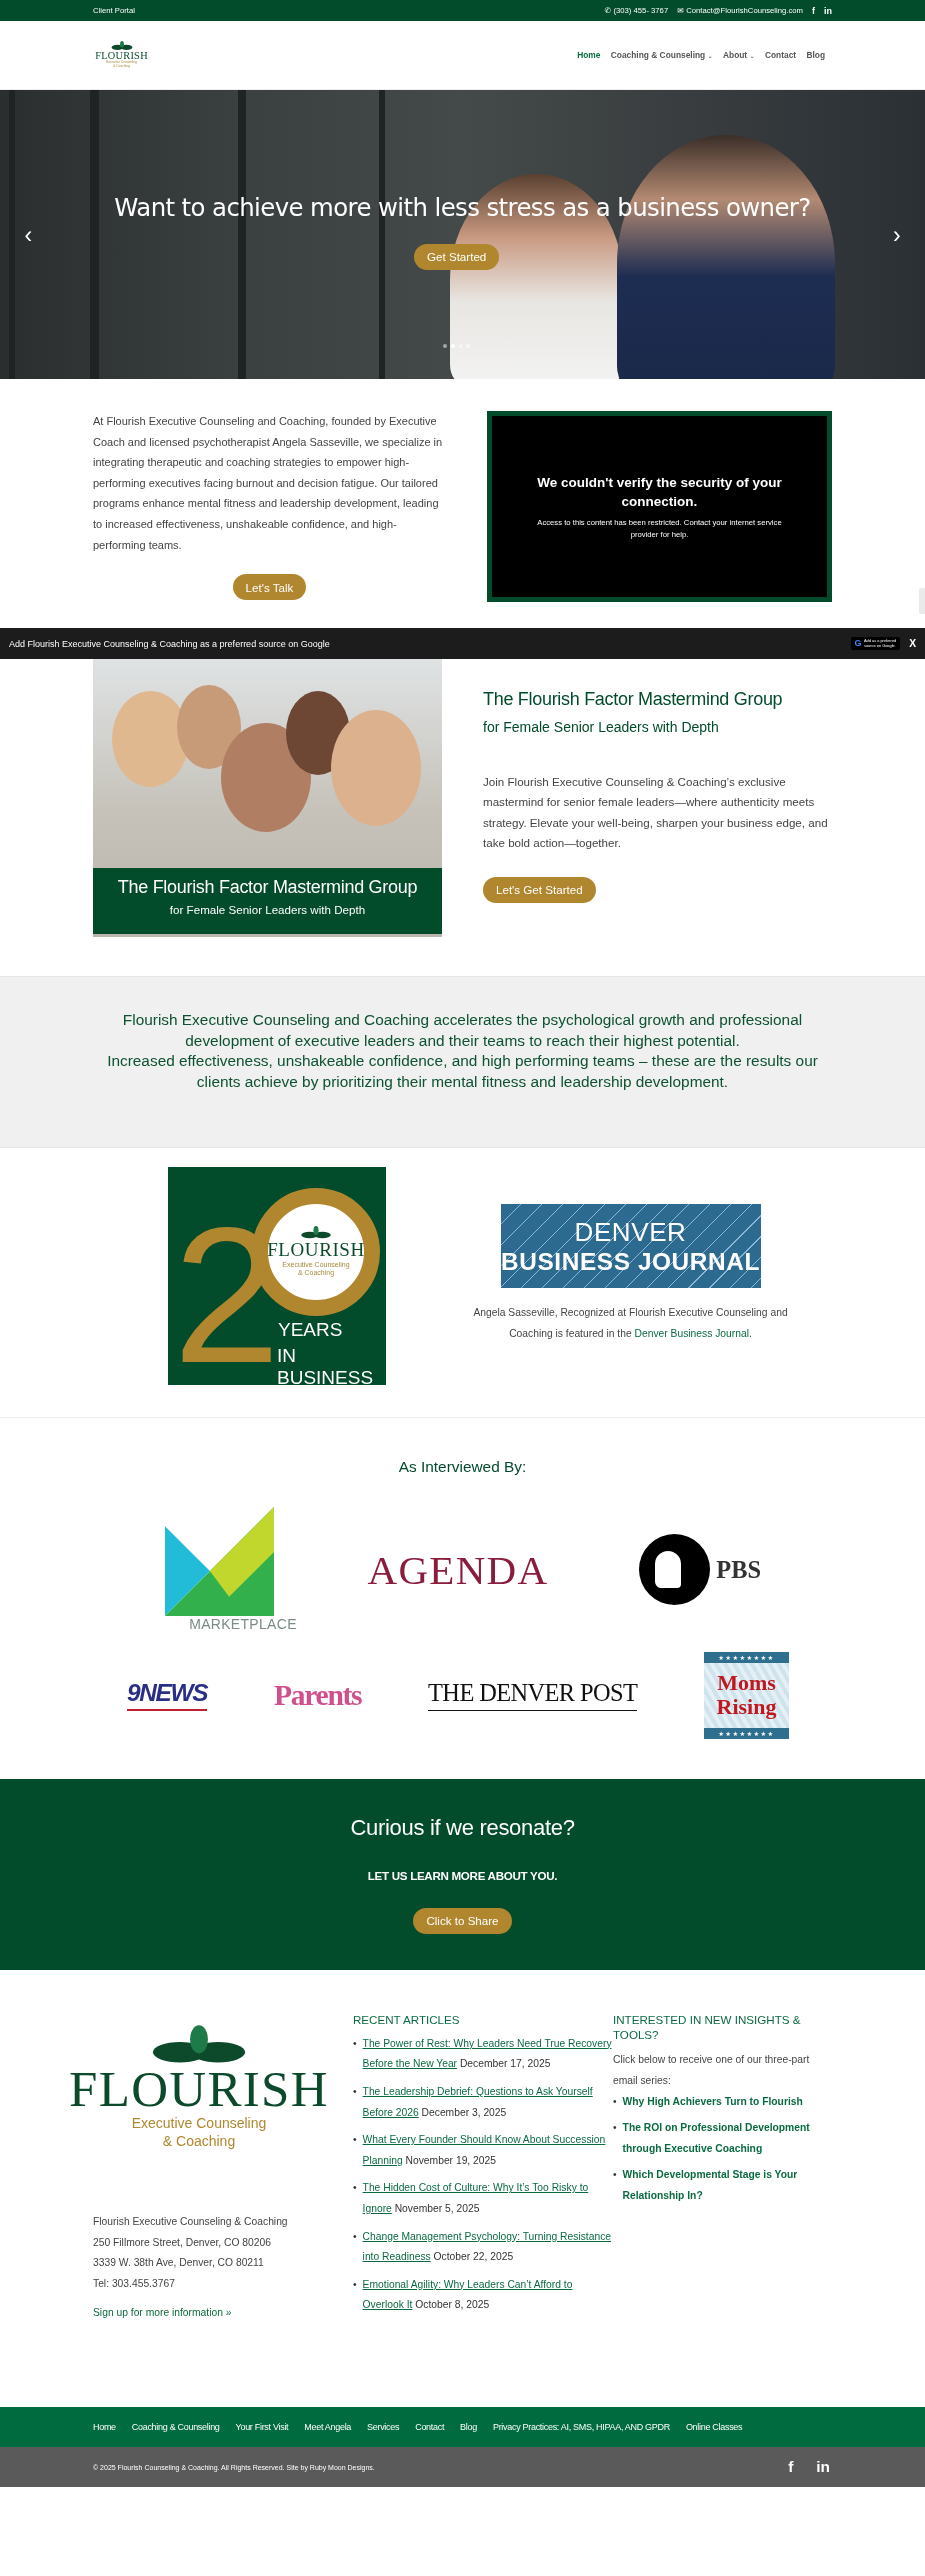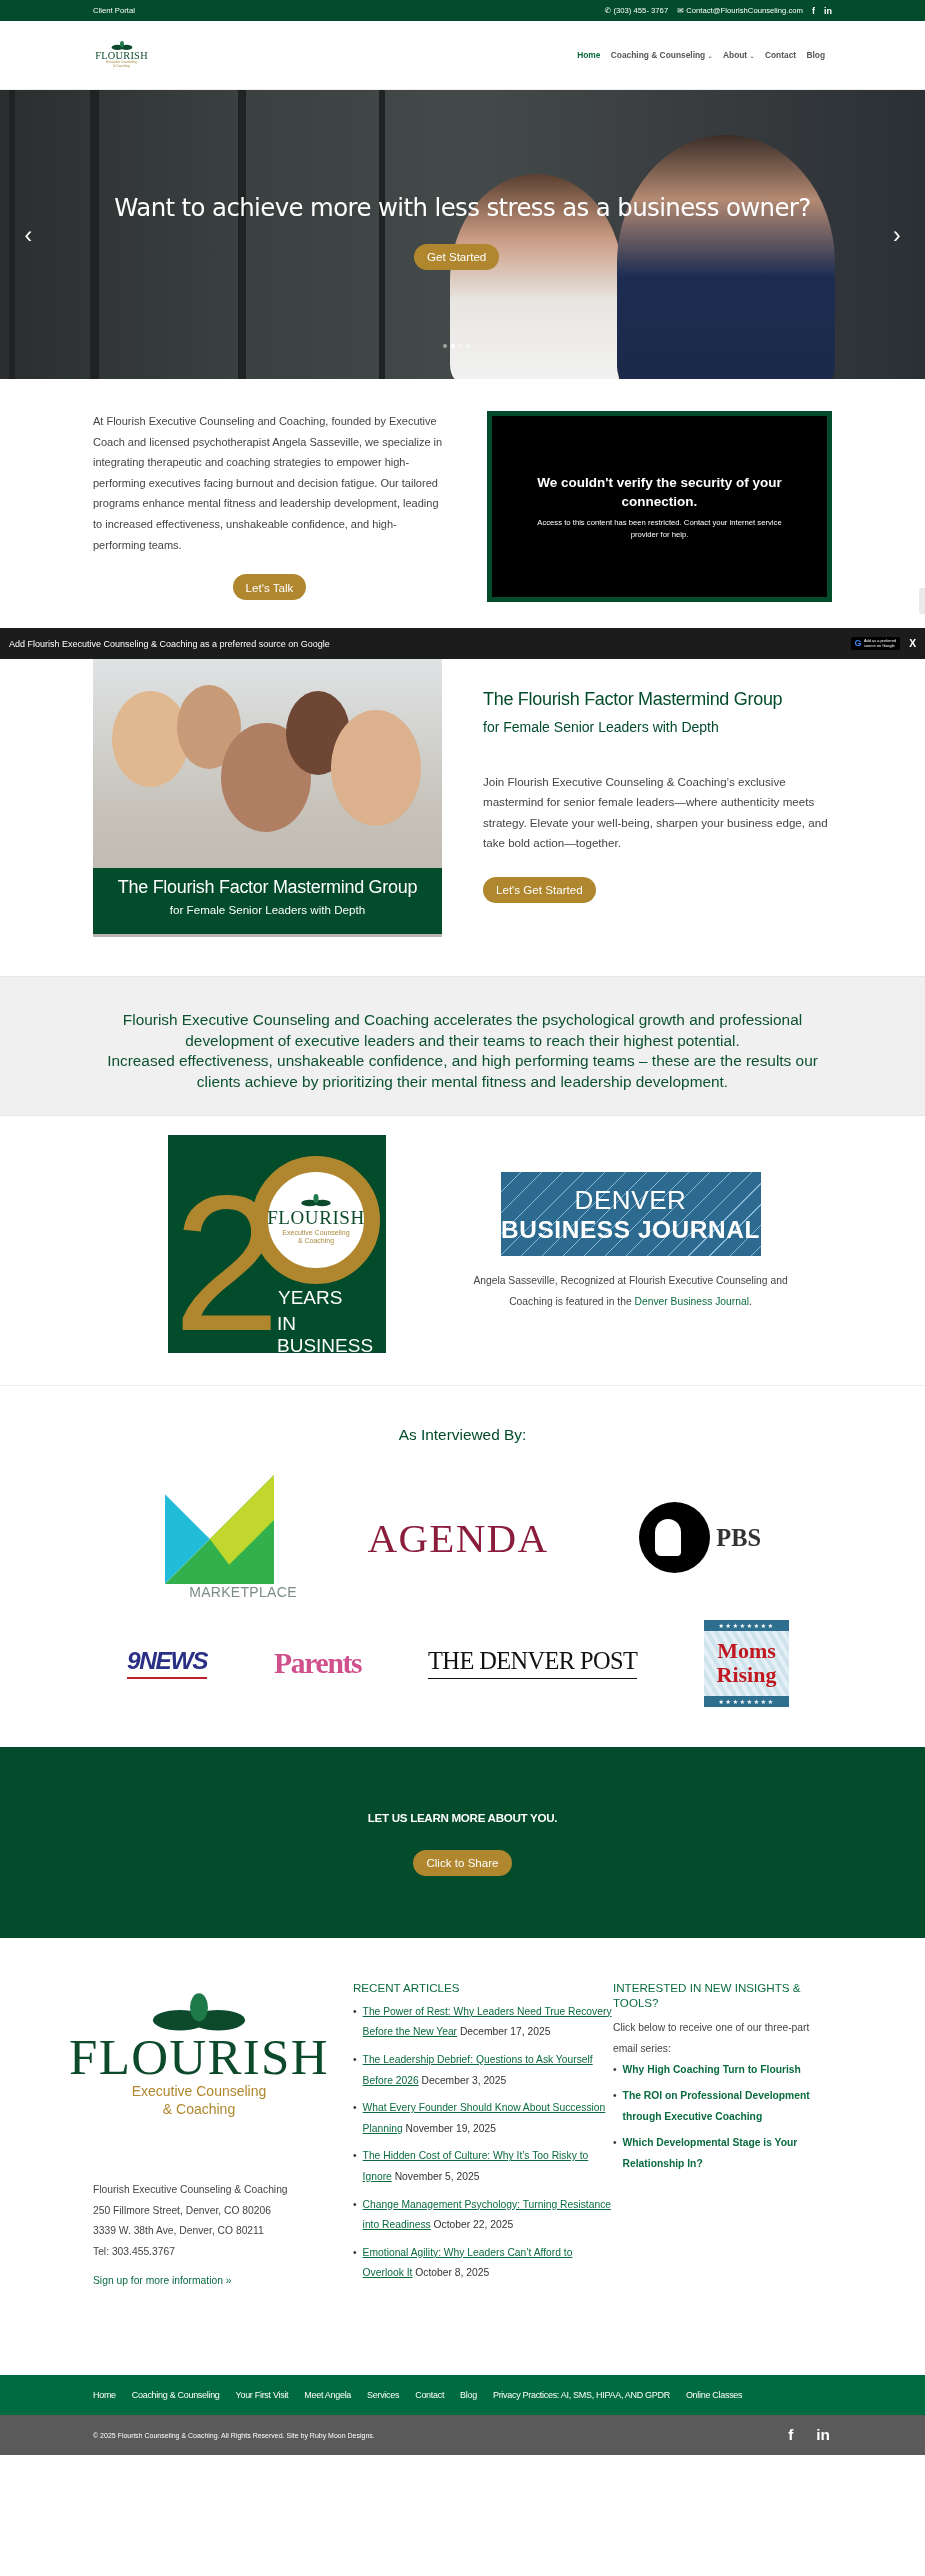--- a/index.html
+++ b/index.html
@@ -59,21 +59,21 @@
   .mm .caption { position: absolute; left: 0; right: 0; top: 209px; height: 66px; background: #024b2b; color: #fff; text-align: center; padding-top: 9px; }
   .mm .caption .t1 { font-size: 18px; letter-spacing: -0.3px; }
   .mm .caption .t2 { font-size: 11.6px; margin-top: 5.1px; }
   .mm .content { width: 347px; padding-top: 29.6px; }
   .mm h2 { color: #024b2b; font-size: 18px; font-weight: normal; letter-spacing: -0.3px; }
   .mm h4 { color: #024b2b; font-size: 14px; font-weight: normal; margin-top: 9px; }
   .mm p { font-size: 11.6px; line-height: 20.6px; color: #444; margin-top: 37px; }
   .mm .content .btn-gold { margin-top: 23px; }
 
   
-  .mission { background: #f0f0f0; border-top: 0.6px solid #e6e6e6; border-bottom: 0.6px solid #e6e6e6; height: 140px; padding: 33px 103px; text-align: center; color: #0d5230; font-size: 15.4px; line-height: 20.6px; }
+  .mission { background: #f0f0f0; border-top: 0.6px solid #e6e6e6; border-bottom: 0.6px solid #e6e6e6; height: 172px; padding: 33px 103px; text-align: center; color: #0d5230; font-size: 15.4px; line-height: 20.6px; }
   .mission p + p { }
 
   
   .recog { display: flex; padding: 19px 0 32px; border-bottom: 0.6px solid #eee; }
   .badge20 { margin-left: 168px; width: 218px; height: 218px; background: #024b2b; position: relative; overflow: hidden; }
   .badge20 .two { position: absolute; left: 5.1px; top: 45px; font-size: 193px; color: #b0872f; font-family: "Liberation Sans", sans-serif; line-height: 167px; }
   .badge20 .ring { position: absolute; left: 84px; top: 20.6px; width: 128px; height: 128px; border-radius: 50%; border: 16.7px solid #b0872f; background: #fff; display: flex; flex-direction: column; align-items: center; justify-content: center; }
   .badge20 .ring .fl { font-family: "Liberation Serif", serif; color: #0d4a2c; font-size: 19px; letter-spacing: 0.6px; }
   .badge20 .ring .sub { color: #a88a3c; font-size: 7px; text-align: center; line-height: 8.4px; }
   .badge20 .yrs { position: absolute; left: 110px; top: 152px; color: #fff; font-size: 19px; font-family: "Liberation Sans Narrow", "Liberation Sans", sans-serif; }
@@ -296,20 +296,21 @@
     <div class="moms">
       <span class="band" style="top:0;">★★★★★★★★</span>
       <span class="t">Moms</span>
       <span class="t">Rising</span>
       <span class="band" style="bottom:0;">★★★★★★★★</span>
     </div>
   </div>
 </section>
 
 <section class="cta-sec">
+  <h2>Curious if we resonate?</h2>
   <h5>LET US LEARN MORE ABOUT YOU.</h5>
   <a class="btn-gold">Click to Share</a>
 </section>
 
 <section class="widgets">
   <div class="w1">
     <div class="biglogo">
       <svg class="leaves" viewBox="0 0 150 60">
           <ellipse cx="45" cy="42" rx="42" ry="16" fill="#0d4a2c"></ellipse>
           <ellipse cx="105" cy="42" rx="42" ry="16" fill="#0d4a2c"></ellipse>
@@ -335,21 +336,21 @@
       <li><a class="lnk">What Every Founder Should Know About Succession Planning</a> <span>November 19, 2025</span></li>
       <li><a class="lnk">The Hidden Cost of Culture: Why It’s Too Risky to Ignore</a> <span>November 5, 2025</span></li>
       <li><a class="lnk">Change Management Psychology: Turning Resistance into Readiness</a> <span>October 22, 2025</span></li>
       <li><a class="lnk">Emotional Agility: Why Leaders Can’t Afford to Overlook It</a> <span>October 8, 2025</span></li>
     </ul>
   </div>
   <div class="w3">
     <h4 class="wh">INTERESTED IN NEW INSIGHTS &amp; TOOLS?</h4>
     <p>Click below to receive one of our three-part email series:</p>
     <ul class="ser">
-      <li><a>Why High Coaching Turn to Flourish</a></li>
+      <li><a>Why High Achievers Turn to Flourish</a></li>
       <li><a>The ROI on Professional Development through Executive Coaching</a></li>
       <li><a>Which Developmental Stage is Your Relationship In?</a></li>
     </ul>
   </div>
 </section>
 
 <nav class="fnav">
   <a>Home</a>
   <a>Coaching &amp; Counseling</a>
   <a>Your First Visit</a>

